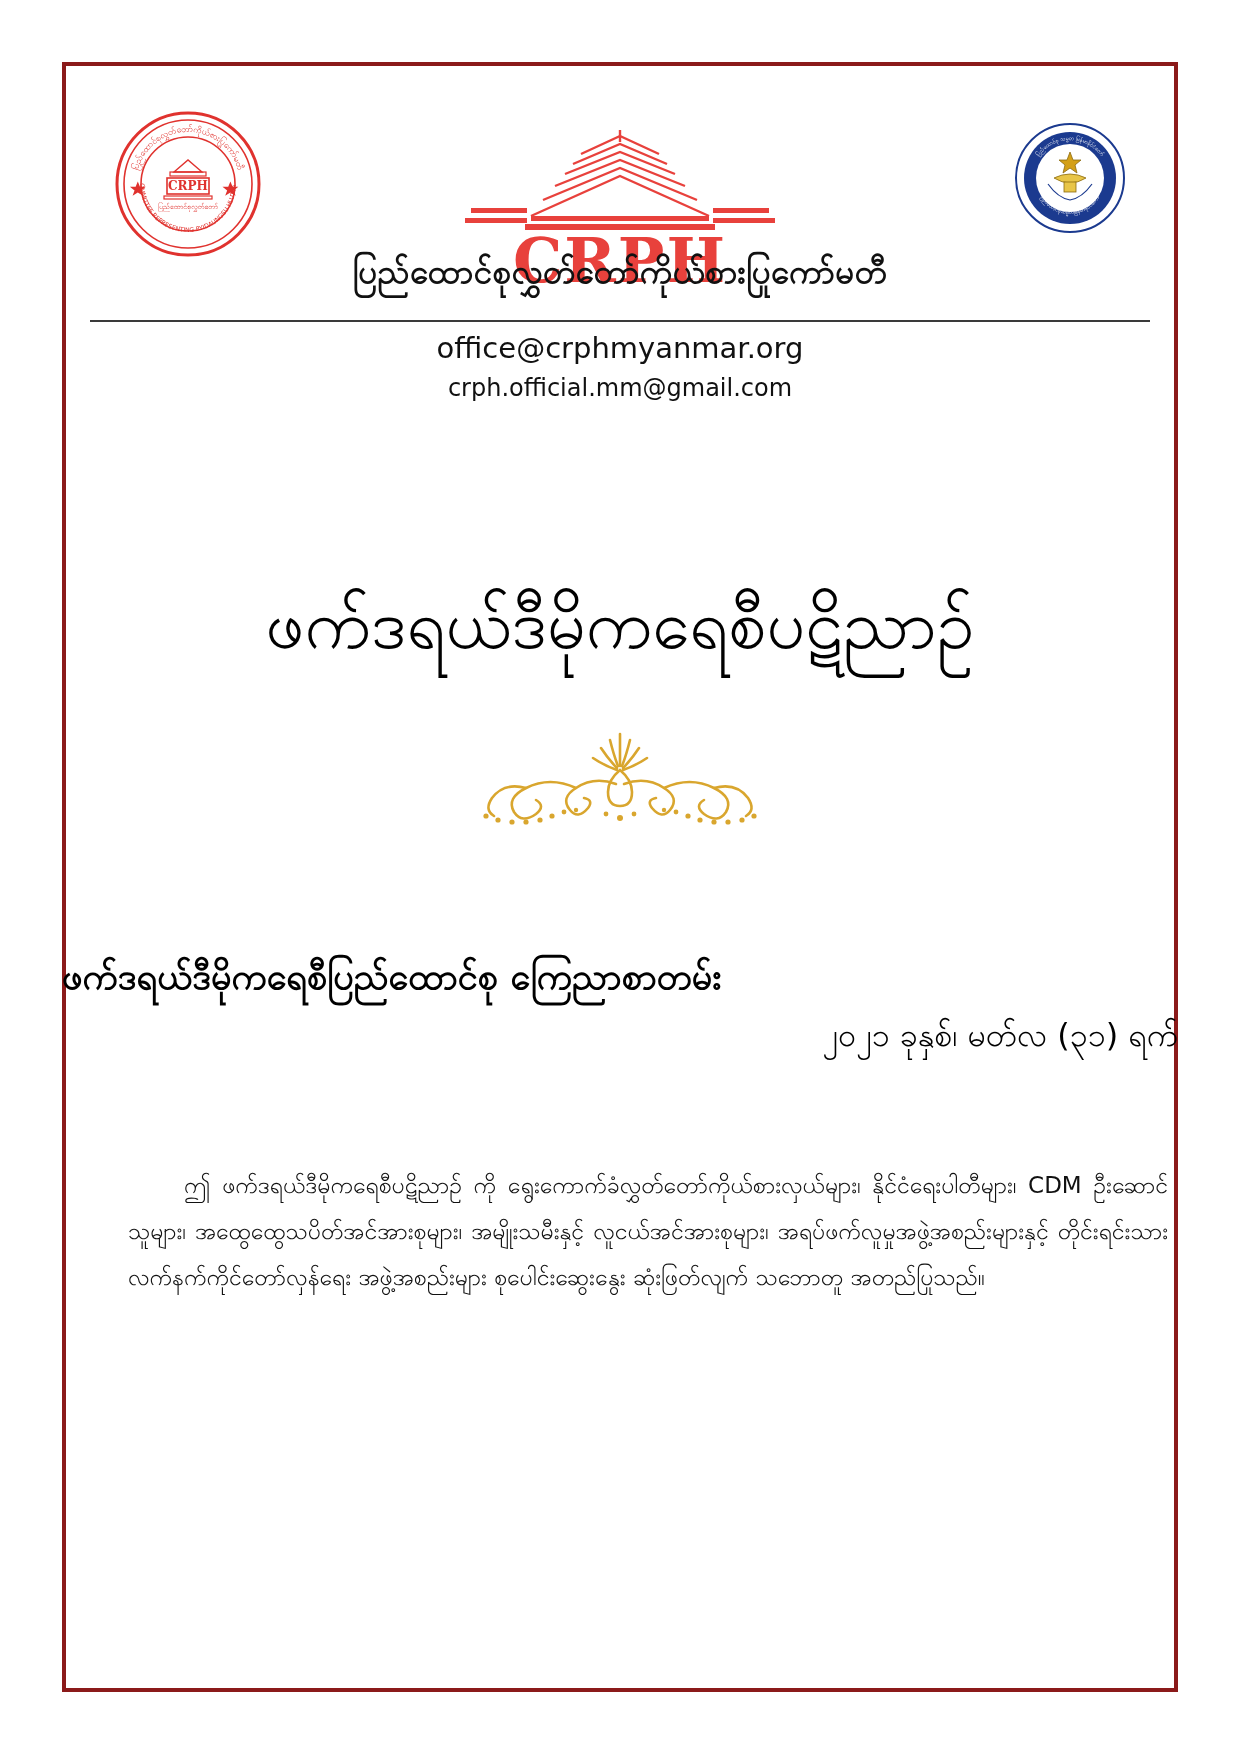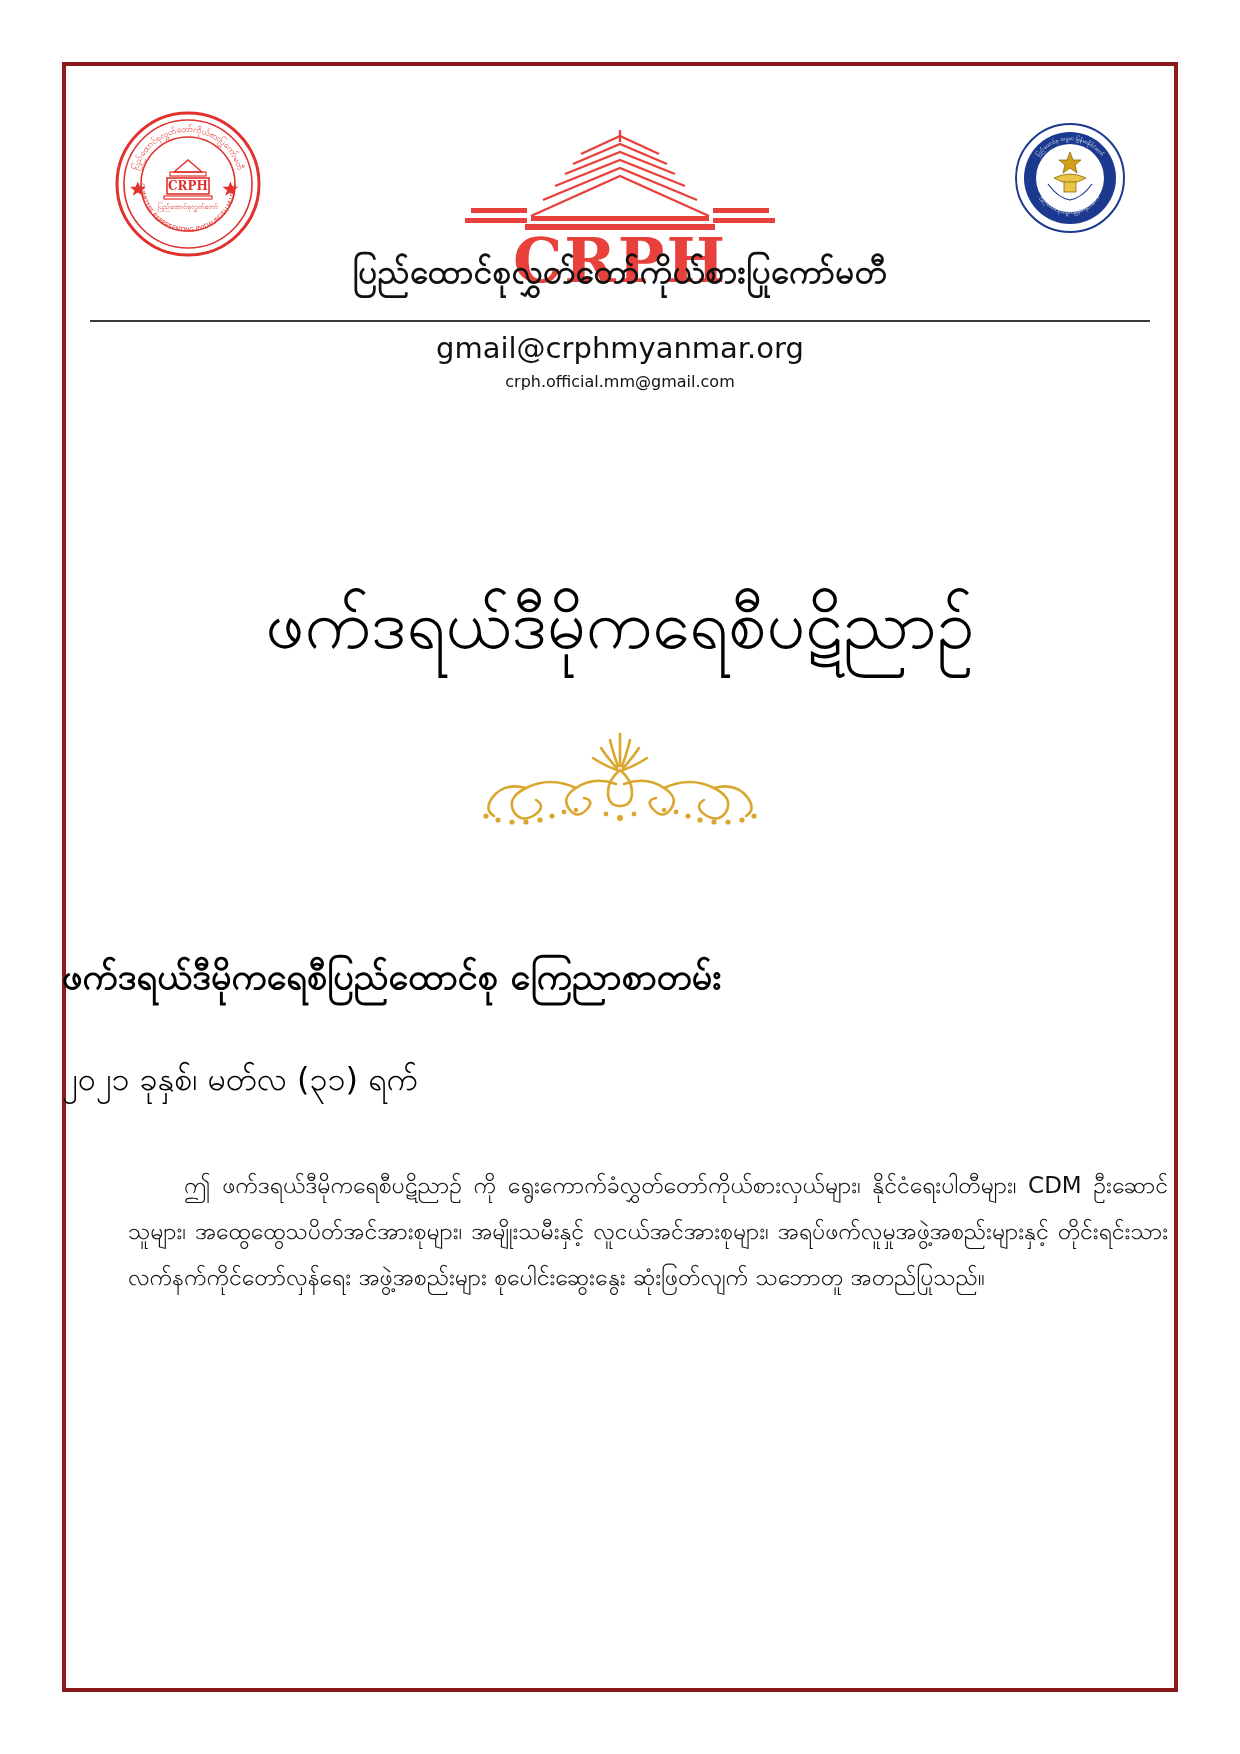--- a/index.html
+++ b/index.html
@@ -112,21 +112,21 @@
     left: 0;
     width: 100%;
     text-align: center;
   }
   .email-primary {
     font-size: 29px;
     color: #111111;
     line-height: 1.3;
   }
   .email-secondary {
-    font-size: 16px;
+    font-size: 24px;
     color: #111111;
     line-height: 1.5;
     margin-top: 2px;
   }
 
   
   .main-title {
     position: absolute;
     top: 520px;
     left: 0;
@@ -155,24 +155,23 @@
     font-size: 36px;
     font-weight: bold;
     color: #000000;
     line-height: 1.4;
   }
   .subtitle-date {
     position: absolute;
     top: 952px;
     left: 0;
     width: 100%;
-    text-align: left;
+    text-align: right;
     font-size: 32px;
     color: #000000;
-    margin-top: 44px;
   }
 
   
   .body-text {
     position: absolute;
     top: 1100px;
     left: 38px;
     width: 1040px;
     font-size: 23px;
     line-height: 2.0;
@@ -278,21 +277,21 @@
             <textPath href="#sealArcBot" startOffset="50%" text-anchor="middle">ပြည်ထောင်စုသမ္မတမြန်မာနိုင်ငံတော်</textPath>
           </text>
         </svg>
       </div>
 
       <div class="org-name">ပြည်ထောင်စုလွှတ်တော်ကိုယ်စားပြုကော်မတီ</div>
       <div class="header-rule"></div>
     </div>
 
     <div class="emails">
-      <div class="email-primary">gmail@crphmyanmar.org</div>
+      <div class="email-primary">office@crphmyanmar.org</div>
       <div class="email-secondary">crph.official.mm@gmail.com</div>
     </div>
 
     <div class="main-title">ဖက်ဒရယ်ဒီမိုကရေစီပဋိညာဉ်</div>
 
     <div class="ornament">
       <svg viewBox="0 0 360 110" width="360" height="110" aria-hidden="true">
         <g stroke="#d9a62e" fill="none" stroke-width="2.6" stroke-linecap="round">
 
           <path d="M180 12 L180 44"></path>

